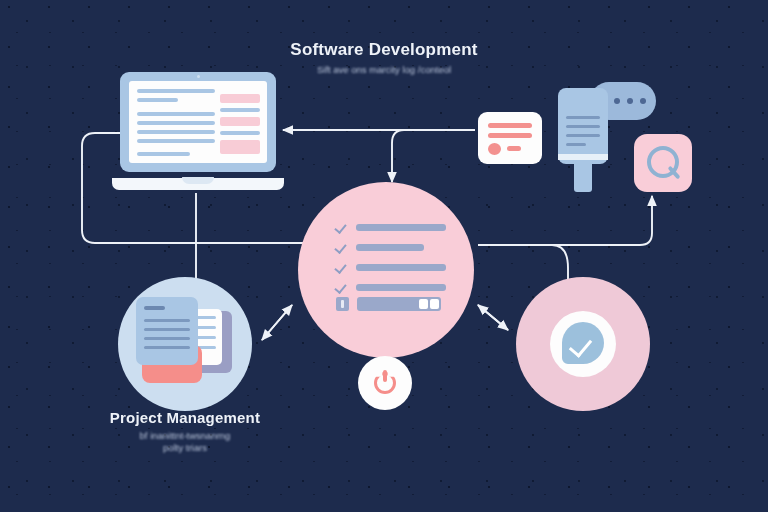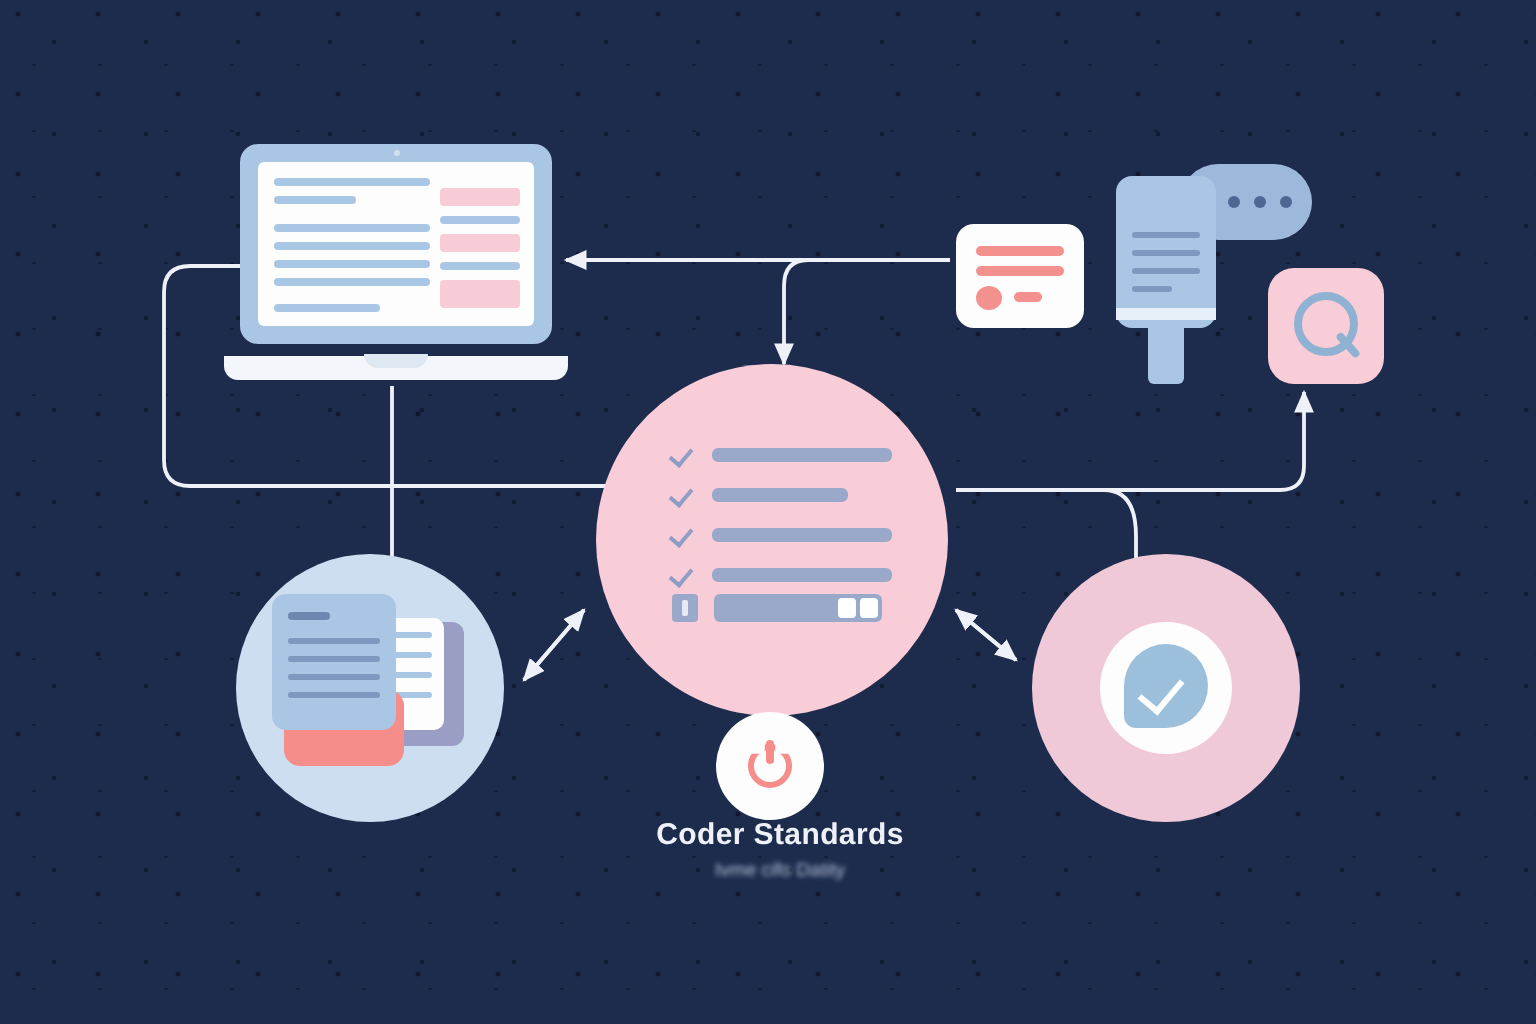--- a/index.html
+++ b/index.html
@@ -249,21 +249,26 @@
     </div>
     <div class="dev-strip"></div>
     <div class="dev-stem"></div>
   </div>
 
   <div class="node" id="search-node">
     <div class="mag"></div>
     <div class="mag-h"></div>
   </div>
 
-
-
-  <div class="lbl" id="cs-label">
-    <div class="t">Coder Standards</div>
-    <div class="s">Ivme cifo Datity</div>
-  </div>
+  <div class="lbl" id="title-block">
+    <div class="t">Software Development</div>
+    <div class="s">Sift ave ons marcity log /conteol</div>
+  </div>
+
+  <div class="lbl" id="pm-label">
+    <div class="t">Project Management</div>
+    <div class="s">bf inanittnt-twsnanrng</div>
+    <div class="s" style="margin-top:0">polty  triars</div>
+  </div>
+
 
 
 </div>
 
 </body></html>

